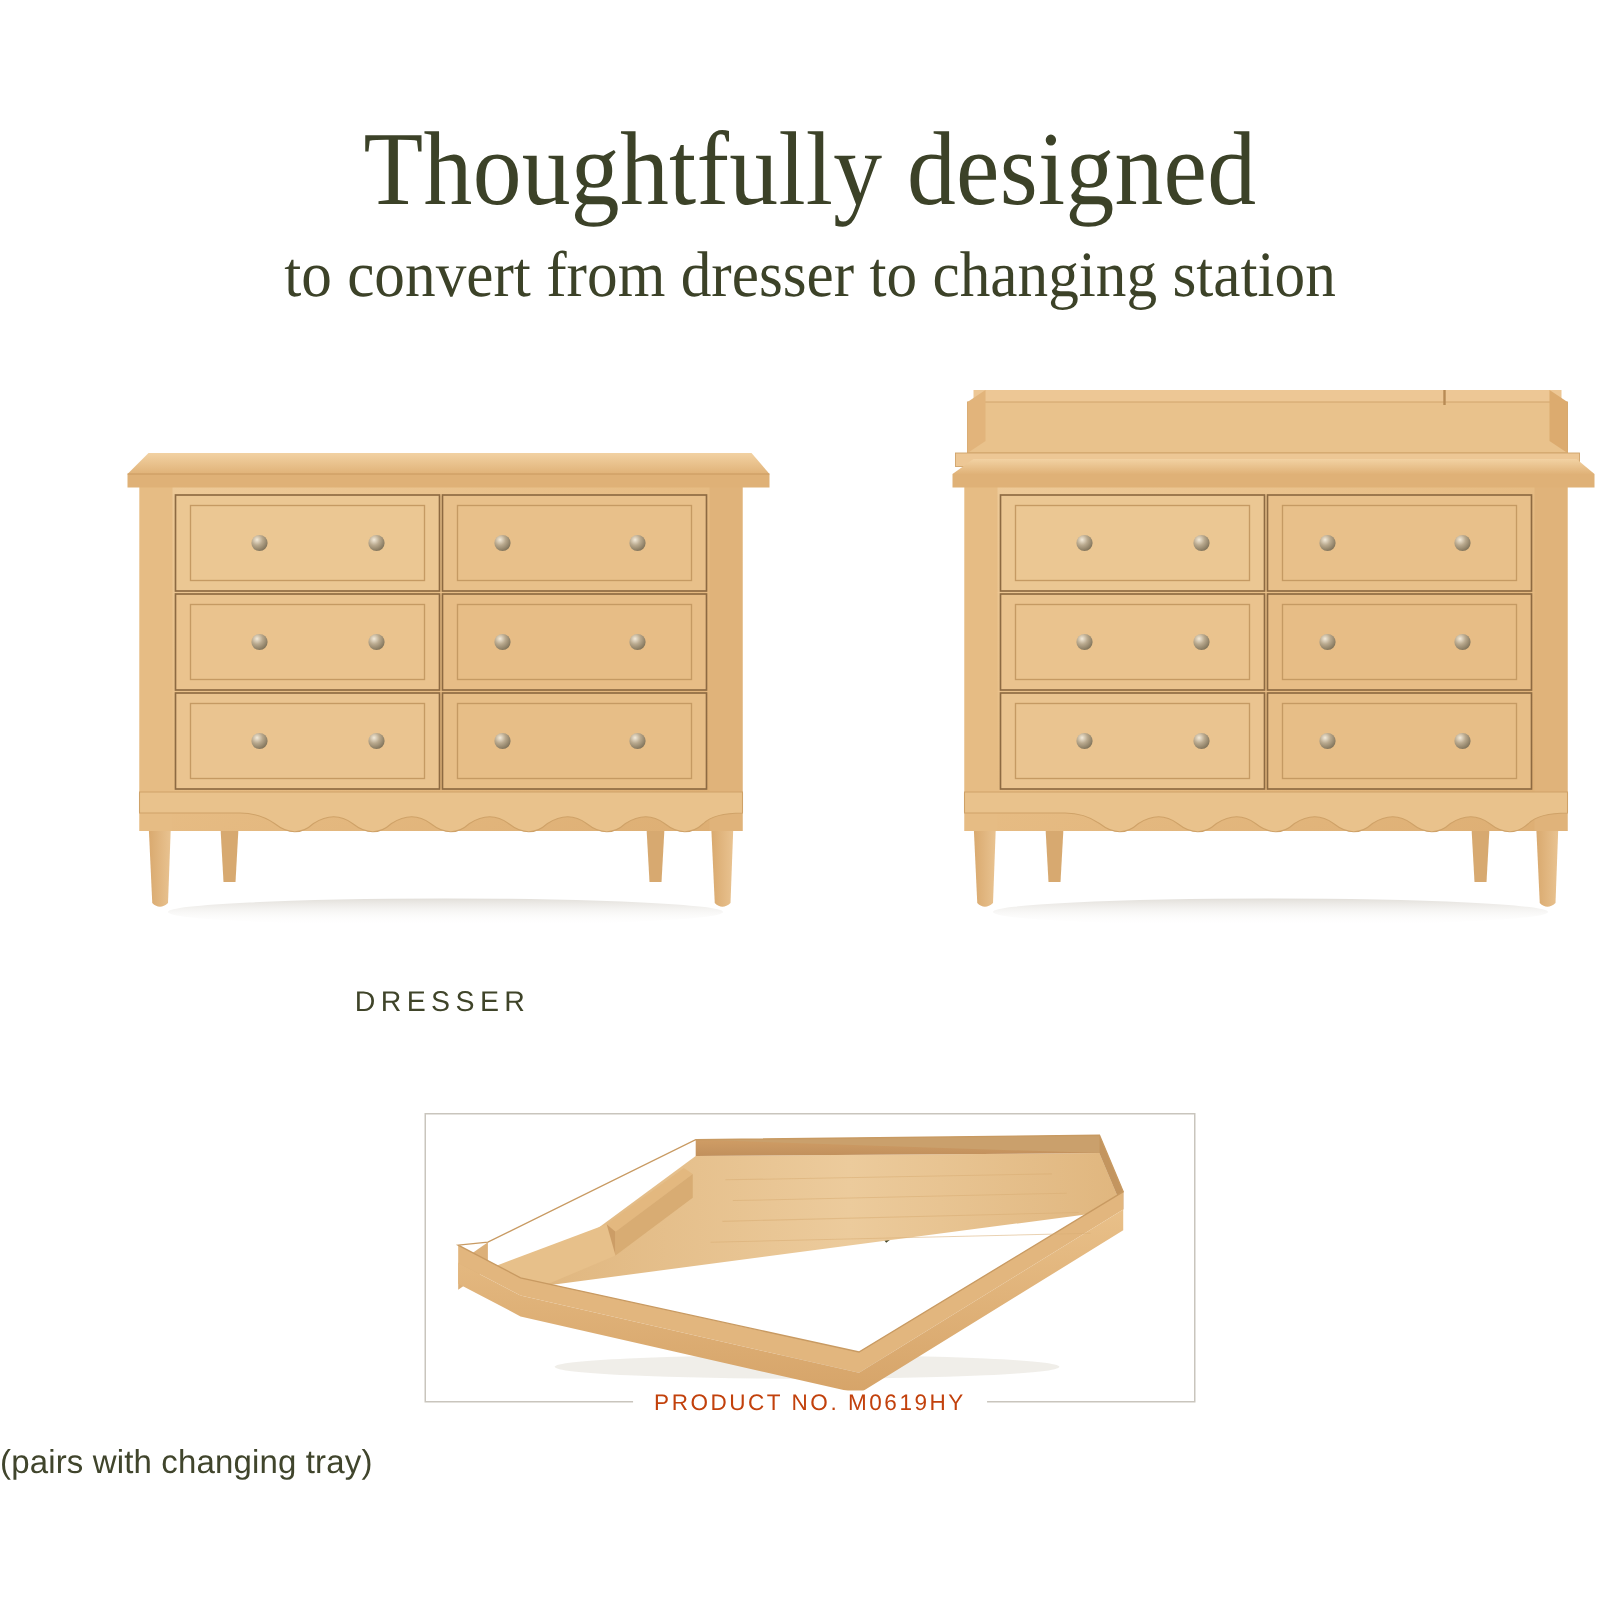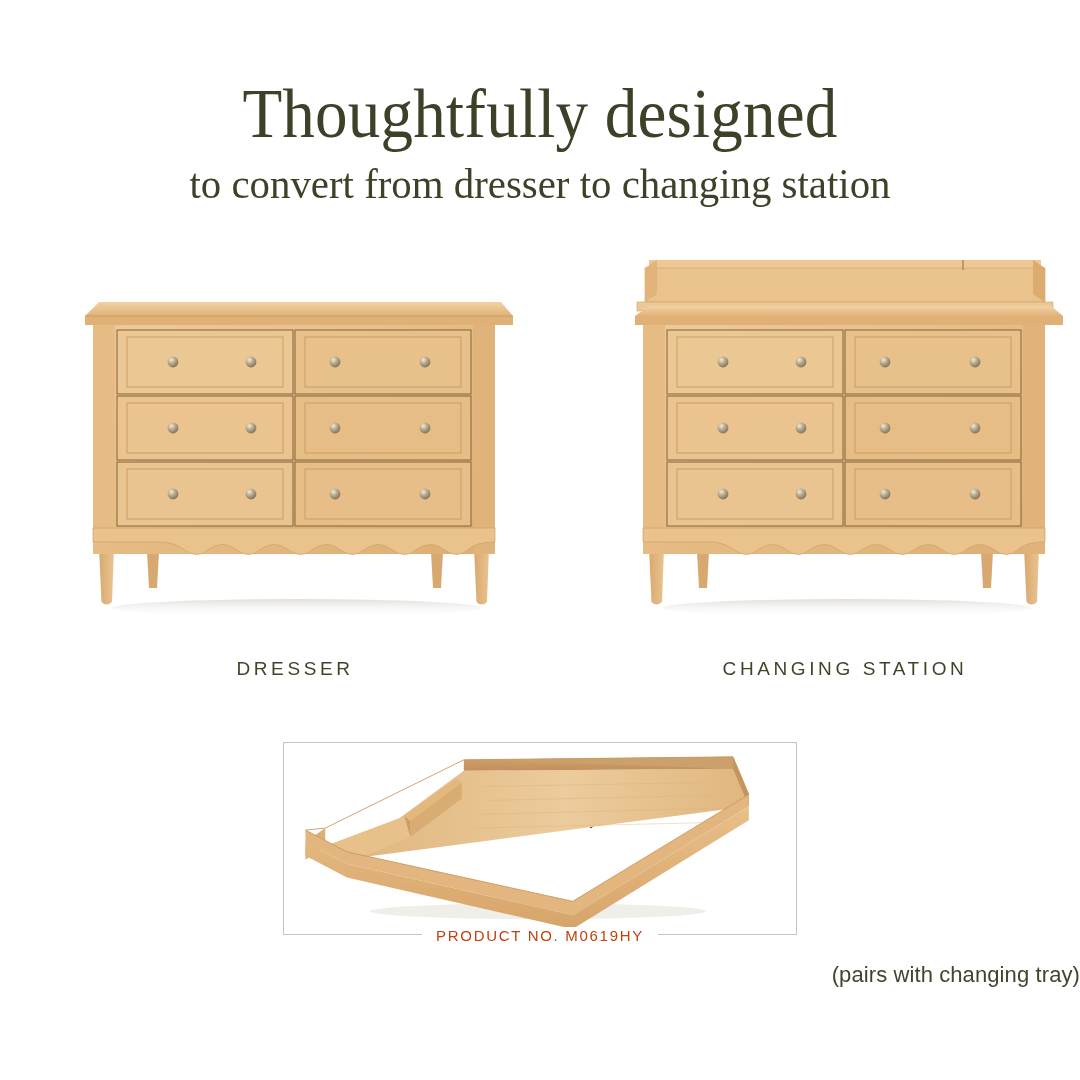--- a/index.html
+++ b/index.html
@@ -119,21 +119,21 @@
     font-family: "Liberation Sans", sans-serif;
     font-size: 15px;
     letter-spacing: 1.7px;
     color: #c2410c;
   }
   .pairs-note {
     position: absolute;
     left: 0;
     top: 962px;
     width: 1080px;
-    text-align: right;
+    text-align: left;
     font-family: "Liberation Sans", sans-serif;
     font-size: 22px;
     color: #40452c;
     letter-spacing: 0.1px;
   }
   svg { display: block; overflow: visible; }
 </style>
 </head>
 <body>
 
@@ -357,21 +357,20 @@
         </g>
 
         <path d="M28 238 L430 238 L430 252
                  Q411 252 404 259 Q392 270 378 259 Q366 250 352 259
                  Q340 270 326 259 Q314 250 300 259 Q288 270 274 259
                  Q262 250 248 259 Q236 270 222 259 Q210 250 196 259
                  Q184 270 170 259 Q158 250 144 259 Q132 270 118 259
                  Q108 252 95 252 L62 252 Q42 252 28 252 Z" fill="#e9c28c" stroke="#cfa268" stroke-width="0.7"></path>
       </svg>
 
-      <div class="caption">CHANGING STATION</div>
     </div>
   </div>
 
   <div class="tray-box">
 
     <svg class="tray-art" viewBox="0 0 514 193">
       <defs>
         <linearGradient id="trayFrontG" x1="0" y1="0" x2="0" y2="1">
           <stop offset="0%" stop-color="#e9c089"></stop>
           <stop offset="100%" stop-color="#d6a469"></stop>

